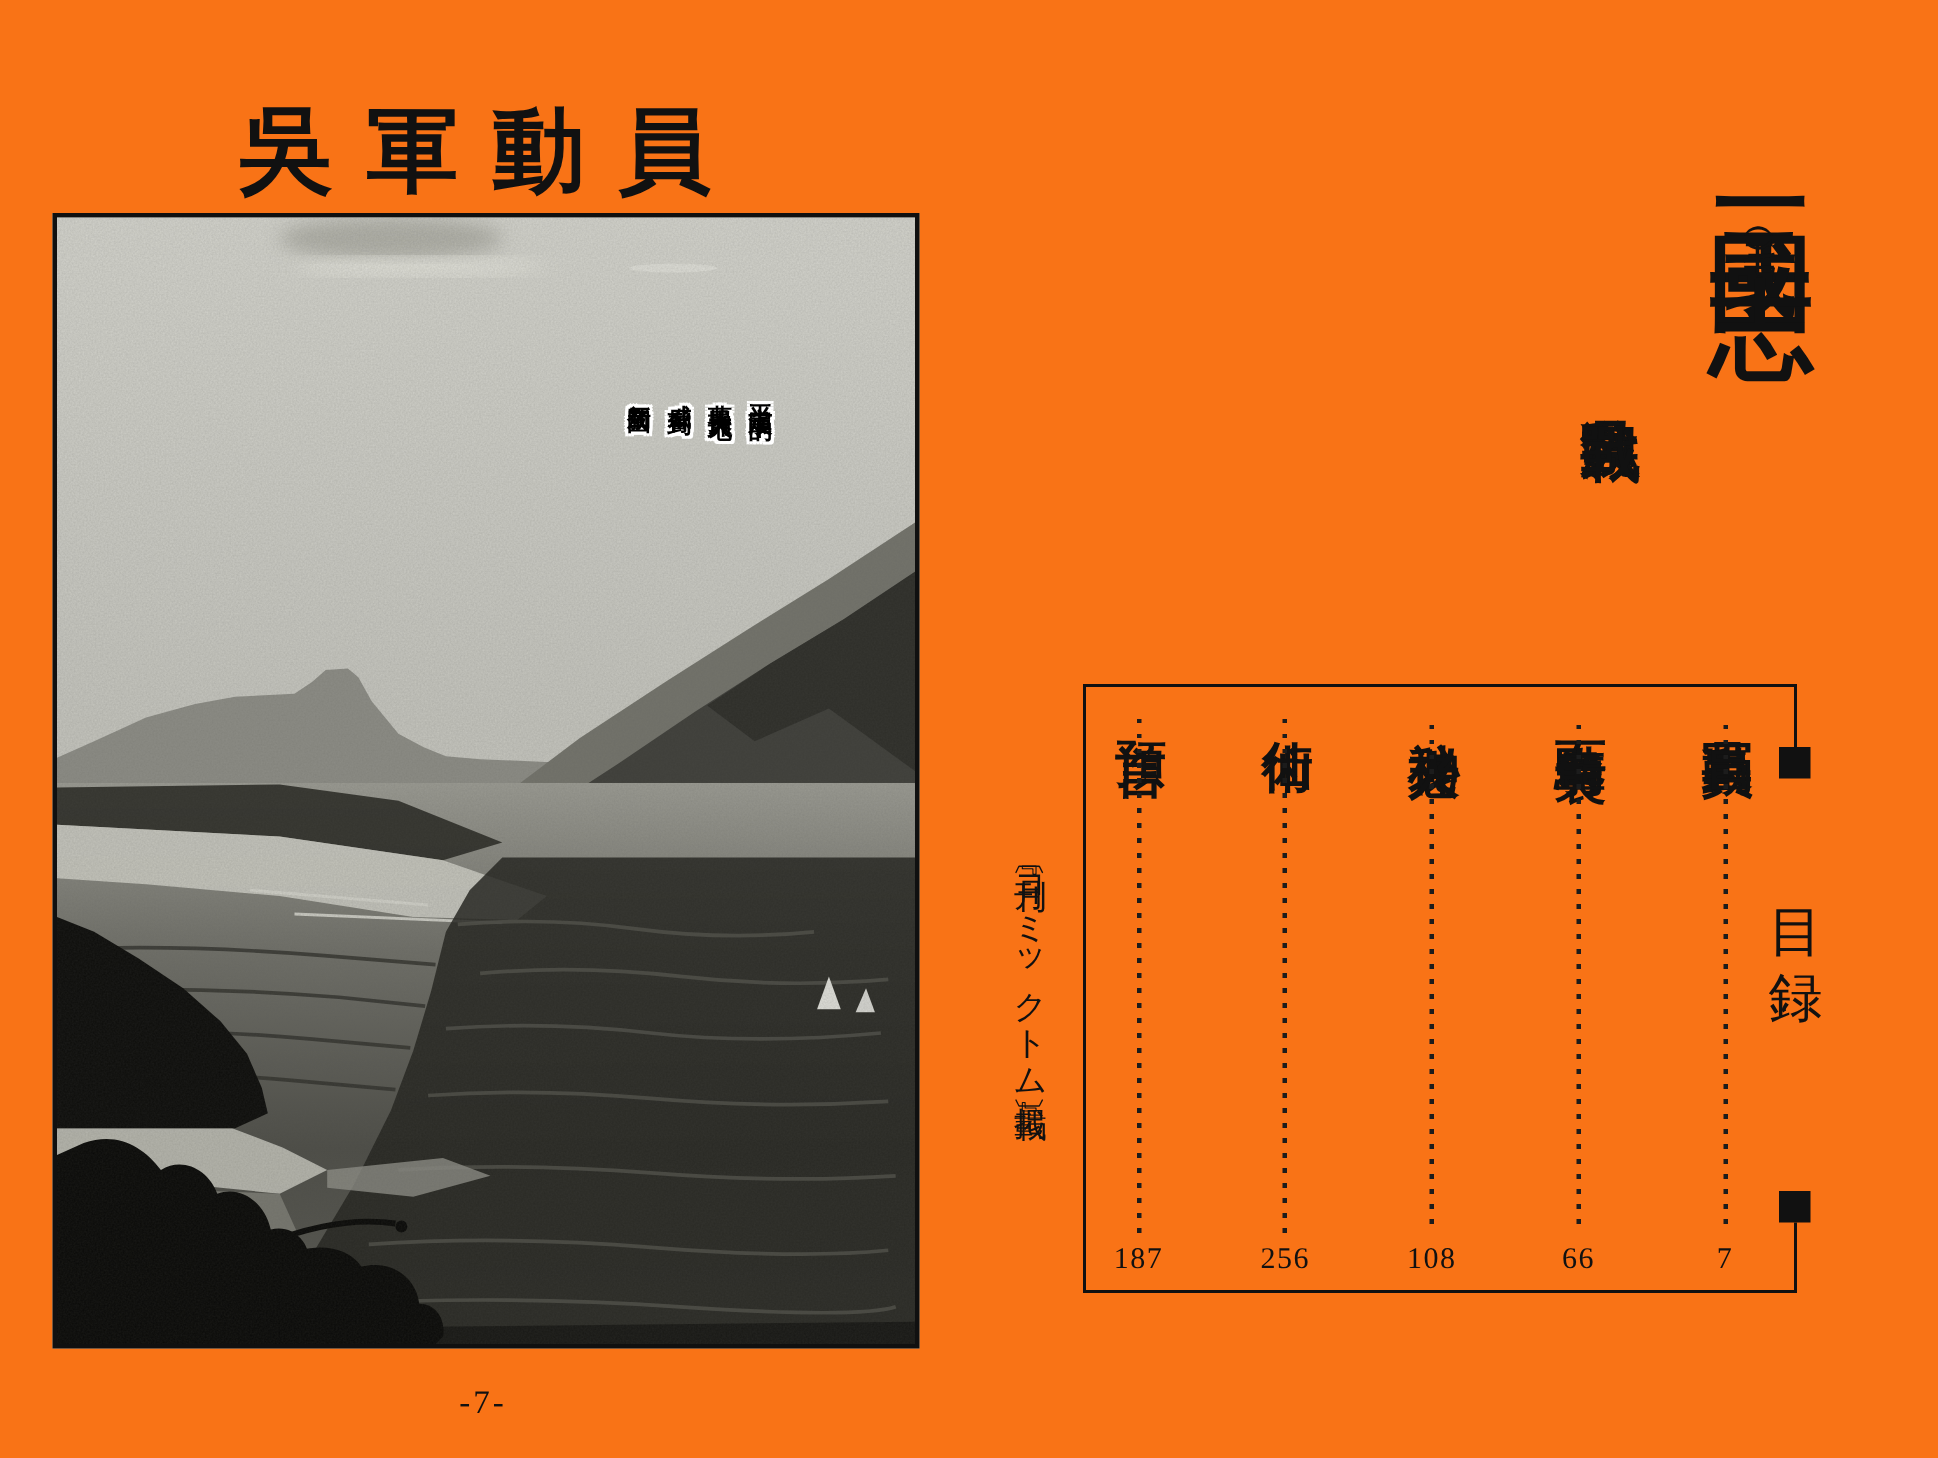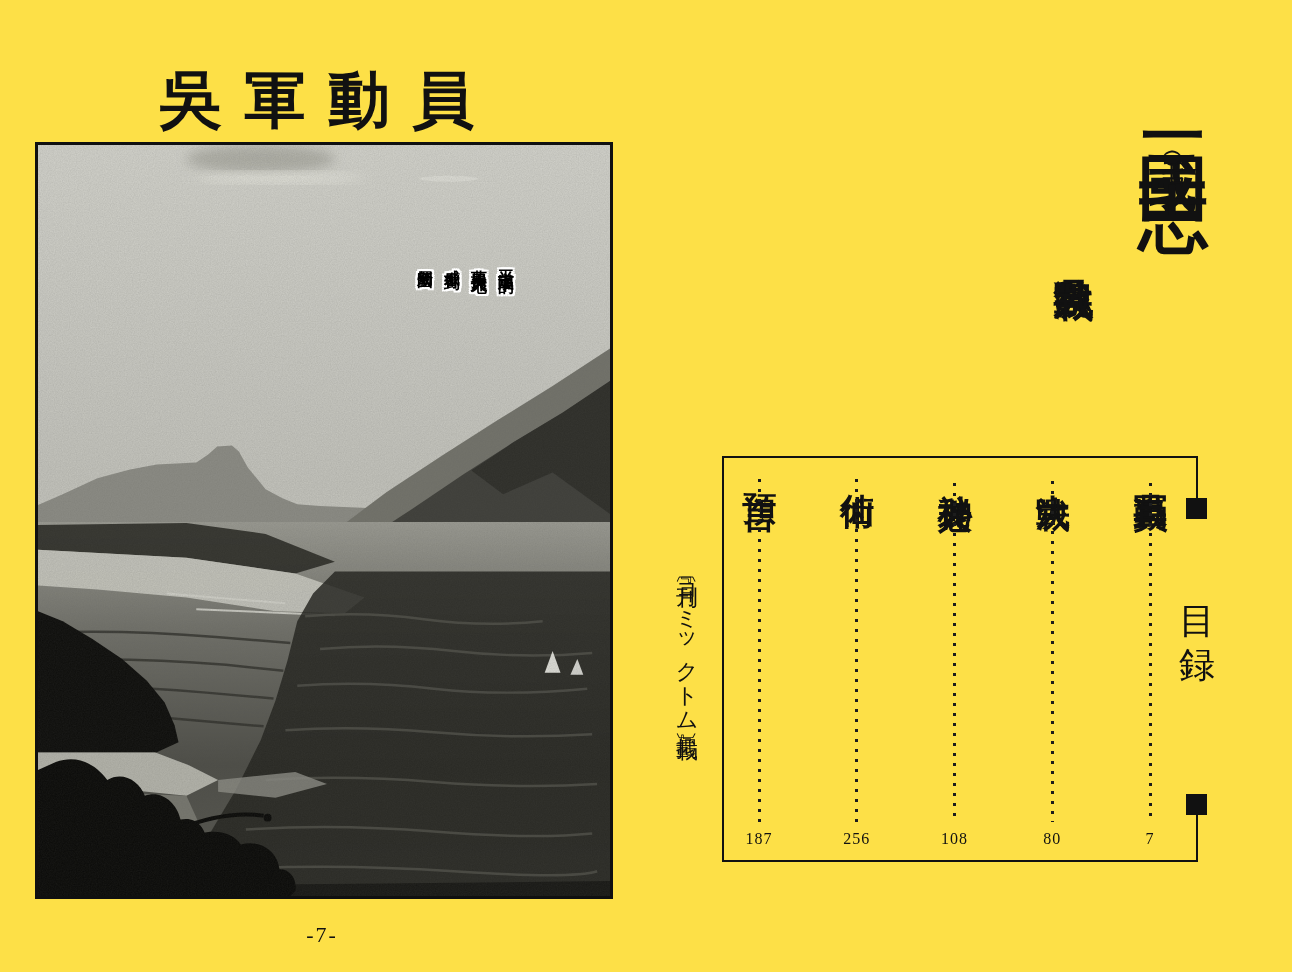--- a/index.html
+++ b/index.html
@@ -1,18 +1,18 @@
 <!DOCTYPE html>
 <html><head>
 <meta charset="utf-8">
 <style>
   html,body{margin:0;padding:0;background:#e8e8e8;}
   .spread{
     position:relative;width:1292px;height:972px;margin:0 auto;
-    background:#fde047;overflow:hidden;
+    background:#f97316;overflow:hidden;
     font-family:"Liberation Serif","DejaVu Serif",serif;color:#111;
   }
   
   .chapter-title{
     position:absolute;left:160px;top:58px;
     font-size:62px;font-weight:700;letter-spacing:22px;white-space:nowrap;
   }
   .art-frame{
     position:absolute;left:35px;top:142px;width:578px;height:757px;
     border:3px solid #101010;box-sizing:border-box;background:#c9c9c2;
@@ -58,21 +58,21 @@
   }
   .toc-entry-title{
     writing-mode:vertical-rl;text-orientation:upright;
     font-size:34px;font-weight:700;letter-spacing:2px;line-height:42px;
     white-space:nowrap;
   }
   .toc-leader{
     flex:1;width:3px;margin:8px 0 6px 0;
     background-image:repeating-linear-gradient(to bottom,#1c1c1c 0 3px,transparent 3px 10px);
   }
-  .toc-page{font-size:16px;line-height:22px;letter-spacing:1px;}
+  .toc-page{font-size:20px;line-height:22px;letter-spacing:1px;}
   
   .toc-edge{position:absolute;left:1186px;top:456px;width:22px;height:406px;}
   .toc-edge .edge-line-top{position:absolute;left:10px;top:0;width:2px;height:46px;background:#111;}
   .toc-edge .edge-square-top{position:absolute;left:0px;top:42px;width:21px;height:21px;background:#111;}
   .toc-edge-label{
     position:absolute;left:-8px;top:122px;width:38px;text-align:center;
     writing-mode:vertical-rl;text-orientation:upright;
     font-size:36px;line-height:38px;letter-spacing:42px;font-weight:400;
   }
   .toc-edge .edge-square-bottom{position:absolute;left:0px;top:338px;width:21px;height:21px;background:#111;}
@@ -212,23 +212,23 @@
 
     <div class="series-subtitle">魏吳激戰</div>
 
     <div class="toc-box">
       <div class="toc-entry">
         <div class="toc-entry-title">吳軍動員</div>
         <div class="toc-leader"></div>
         <div class="toc-page">7</div>
       </div>
       <div class="toc-entry">
-        <div class="toc-entry-title">大決戰</div>
-        <div class="toc-leader"></div>
-        <div class="toc-page">80</div>
+        <div class="toc-entry-title">百騎奇襲</div>
+        <div class="toc-leader"></div>
+        <div class="toc-page">66</div>
       </div>
       <div class="toc-entry">
         <div class="toc-entry-title">神秘老人</div>
         <div class="toc-leader"></div>
         <div class="toc-page">108</div>
       </div>
       <div class="toc-entry">
         <div class="toc-entry-title">仙術</div>
         <div class="toc-leader"></div>
         <div class="toc-page">256</div>

